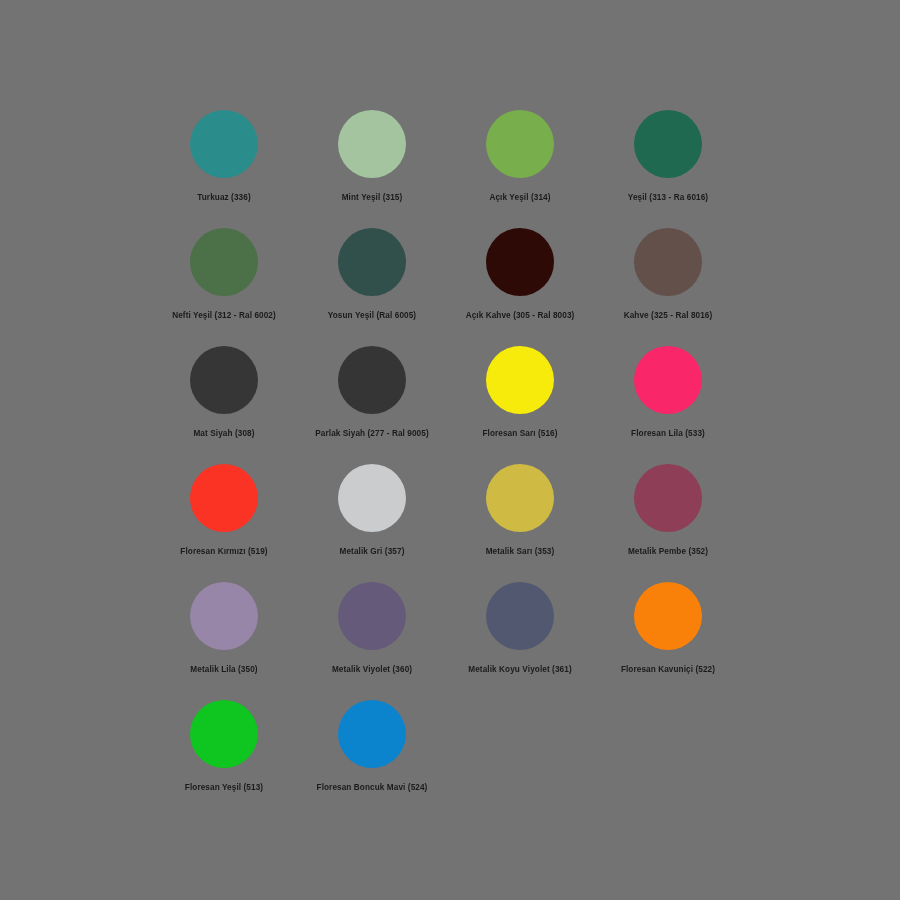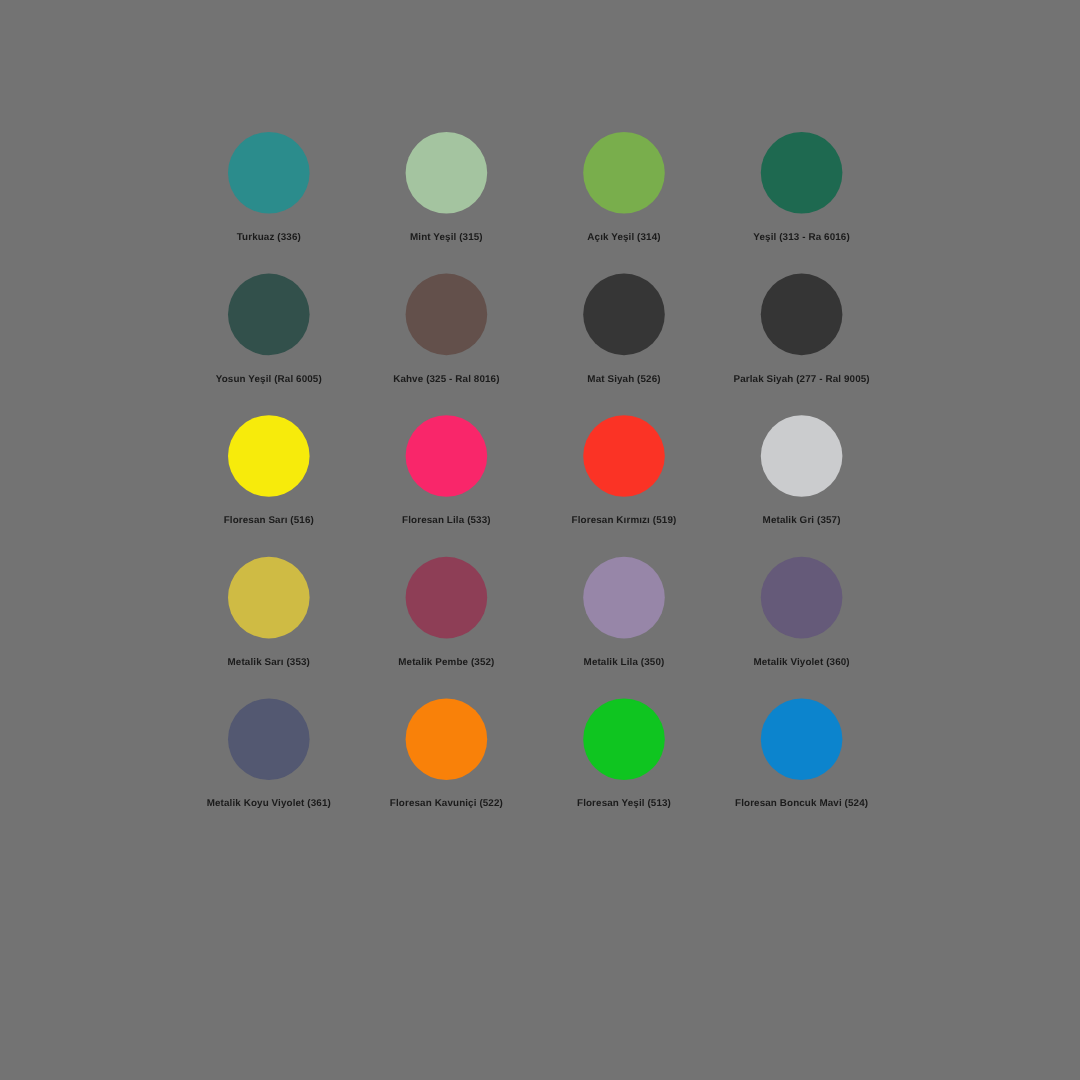--- a/index.html
+++ b/index.html
@@ -77,30 +77,38 @@
       </div>
       <div class="swatch-cell">
         <div class="swatch-disc" style="background-color: rgb(121, 174, 76);"></div>
         <div class="swatch-label">Açık Yeşil (314)</div>
       </div>
       <div class="swatch-cell">
         <div class="swatch-disc" style="background-color: rgb(30, 105, 80);"></div>
         <div class="swatch-label">Yeşil (313 - Ra 6016)</div>
       </div>
       <div class="swatch-cell">
+        <div class="swatch-disc" style="background-color: rgb(76, 112, 72);"></div>
+        <div class="swatch-label">Nefti Yeşil (312 - Ral 6002)</div>
+      </div>
+      <div class="swatch-cell">
         <div class="swatch-disc" style="background-color: rgb(50, 80, 75);"></div>
         <div class="swatch-label">Yosun Yeşil (Ral 6005)</div>
+      </div>
+      <div class="swatch-cell">
+        <div class="swatch-disc" style="background-color: rgb(46, 10, 6);"></div>
+        <div class="swatch-label">Açık Kahve (305 - Ral 8003)</div>
       </div>
       <div class="swatch-cell">
         <div class="swatch-disc" style="background-color: rgb(99, 80, 75);"></div>
         <div class="swatch-label">Kahve (325 - Ral 8016)</div>
       </div>
       <div class="swatch-cell">
         <div class="swatch-disc" style="background-color: rgb(54, 54, 54);"></div>
-        <div class="swatch-label">Mat Siyah (526)</div>
+        <div class="swatch-label">Mat Siyah (308)</div>
       </div>
       <div class="swatch-cell">
         <div class="swatch-disc" style="background-color: rgb(53, 53, 53);"></div>
         <div class="swatch-label">Parlak Siyah (277 - Ral 9005)</div>
       </div>
       <div class="swatch-cell">
         <div class="swatch-disc" style="background-color: rgb(247, 235, 11);"></div>
         <div class="swatch-label">Floresan Sarı (516)</div>
       </div>
       <div class="swatch-cell">

